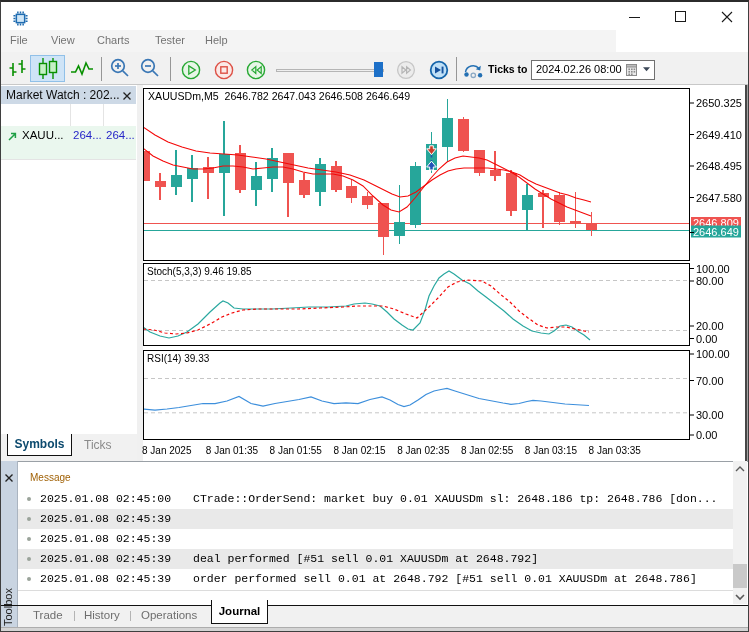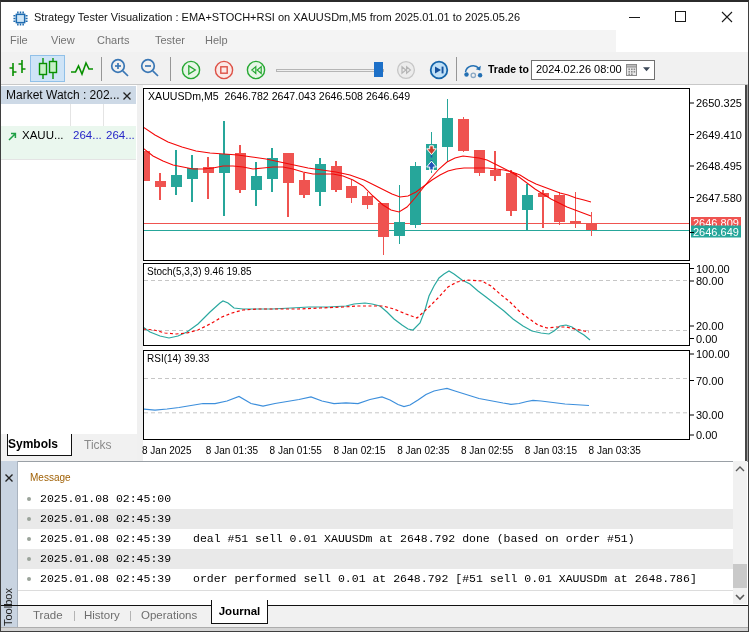--- a/index.html
+++ b/index.html
@@ -14,21 +14,21 @@
 .toolbar{position:absolute;left:1px;top:52px;width:747px;height:33px;background:#f1f1f1;border-bottom:1px solid #c8c8c8}
 .tsep{position:absolute;top:5px;width:1px;height:24px;background:#969696}
 
 .mw{position:absolute;left:1px;top:85px;width:136px;height:377px;background:#fff;font-size:11.5px}
 .splitter{position:absolute;left:137px;top:85px;width:6px;height:377px;background:#f0f0f0}
 .mw-head{position:absolute;left:0;top:1px;width:135px;height:18px;background:#cdd9e6;color:#0a0a0a;padding:2px 0 0 5px;font-size:12px}
 .mw-cols{position:absolute;left:0;top:19px;width:135px;height:20px;background:#fff;border-bottom:1px solid #e4e4e4}
 .mw-row{position:absolute;left:0;top:41px;width:135px;height:34px;background:#eaf7ee;border-bottom:1px solid #e4e4e4}
 .mw-colline{position:absolute;top:19px;width:1px;height:41px;background:#e4e4e4}
 .mw-tabs{position:absolute;left:0px;top:349px;width:136px;height:28px;background:#f1f1f1;font-size:12px}
-.symtab{position:absolute;left:6px;top:0px;width:65px;height:22px;background:#fff;border:1.5px solid #111;border-top:none;padding-top:3px;color:#000000;font-weight:bold}
+.symtab{position:absolute;left:6px;top:0px;width:65px;height:22px;background:#fff;border:1.5px solid #111;border-top:none;text-align:center;padding-top:3px;color:#0c4a6e;font-weight:bold}
 .tickstab{position:absolute;left:83px;top:4px;color:#8a8a8a}
 
 .jrn{position:absolute;left:1px;top:461px;width:747px;height:144px;background:#fff;border-top:1px solid #9aa0a6}
 .sidebar{position:absolute;left:1px;top:461px;width:17px;height:166px;background:#c9d4e1;border-right:1px solid #aab4c0}
 .jrow{position:absolute;left:18px;width:716px;height:20px;font-family:Liberation Mono, monospace;font-size:11.5px;color:#000;white-space:nowrap;overflow:hidden}
 .jdot{position:absolute;left:9px;top:8px;width:4px;height:4px;border-radius:2px;background:#9aa39a}
 .jts{position:absolute;left:22px;top:3px}
 .jmsg{position:absolute;left:175px;top:3px}
 .btabs{position:absolute;left:18px;top:606px;width:730px;height:21px;background:#f1f1f1;font-size:11.5px;color:#6e6e6e}
 .btabs span{position:absolute;top:3px}
@@ -40,21 +40,20 @@
 <body>
 <div class="win"></div>
 
 <div class="titlebar">
  <svg style="left:12px;top:9px" width="15" height="15" viewBox="0 0 17 17">
   <g stroke="#1e6bb0" stroke-width="1.7" fill="none">
    <rect x="3.8" y="3.8" width="9.4" height="9.4" fill="#cfe6f7"></rect>
    <path d="M5.5 0.5v2.3M8.5 0.5v2.3M11.5 0.5v2.3M5.5 14.2v2.3M8.5 14.2v2.3M11.5 14.2v2.3M0.5 5.5h2.3M0.5 8.5h2.3M0.5 11.5h2.3M14.2 5.5h2.3M14.2 8.5h2.3M14.2 11.5h2.3"></path>
   </g>
  </svg>
- <div class="title-txt">Strategy Tester Visualization : EMA+STOCH+RSI on XAUUSDm,M5 from 2025.01.01 to 2025.05.26</div>
  <svg class="wbtn" style="left:610px" width="46" height="28">
       <line x1="18" y1="15.5" x2="29" y2="15.5" stroke="#1a1a1a" stroke-width="1"></line>
     </svg>
  <svg class="wbtn" style="left:656px" width="46" height="28">
       <rect x="18.5" y="9.5" width="10" height="10" fill="none" stroke="#1a1a1a" stroke-width="1"></rect>
     </svg>
  <svg class="wbtn" style="left:702px" width="46" height="28">
       <path d="M19 10 L29 20 M29 10 L19 20" stroke="#1a1a1a" stroke-width="1.1"></path>
     </svg>
 </div>
@@ -126,21 +125,21 @@
   <rect x="12.6" y="6.6" width="1.9" height="6.8" fill="#15519d"></rect>
  </svg>
  <div class="tsep" style="left:455px"></div>
  <svg style="left:461px;top:9px" width="23" height="19" viewBox="0 0 23 19">
   <path d="M3.5 11 C4.5 4.5 13 2.5 17 7.5" fill="none" stroke="#2470b3" stroke-width="1.5"></path>
   <path d="M18.8 4.8 L18.2 9.6 L13.8 8.2 Z" fill="#2470b3"></path>
   <circle cx="4.5" cy="13.5" r="2.2" fill="#2470b3"></circle>
   <circle cx="11.3" cy="14.3" r="2.2" fill="none" stroke="#8aa8c4" stroke-width="1.3"></circle>
   <circle cx="18.1" cy="14.3" r="2.2" fill="#2470b3"></circle>
  </svg>
- <div class="abs" style="left:487px;top:11px;font-size:10.5px;font-weight:bold;color:#000">Trade to</div>
+ <div class="abs" style="left:487px;top:11px;font-size:10.5px;font-weight:bold;color:#000">Ticks to</div>
  <div class="abs" style="left:530px;top:8px;width:124px;height:20px;background:#fff;border:1px solid #707070"></div>
  <div class="abs" style="left:535px;top:11px;font-size:11px;color:#000">2024.02.26 08:00</div>
  <svg style="left:624px;top:11px" width="14" height="14" viewBox="0 0 14 14">
   <rect x="1.5" y="1.5" width="10" height="11" fill="#e9e9e9" stroke="#8c8c8c" stroke-width="1"></rect>
   <rect x="1.5" y="1.5" width="10" height="2.5" fill="#bdbdbd" stroke="#8c8c8c" stroke-width="1"></rect>
   <g fill="#8c8c8c">
         <rect x="3.4" y="5.5" width="1.6" height="1.6"></rect>
         <rect x="6" y="5.5" width="1.6" height="1.6"></rect>
         <rect x="8.6" y="5.5" width="1.6" height="1.6"></rect>
         <rect x="3.4" y="8" width="1.6" height="1.6"></rect>
@@ -320,33 +319,34 @@
 <div class="sidebar">
  <svg style="position:absolute;left:2px;top:11px" width="12" height="12" viewBox="0 0 12 12">
       <path d="M2.5 2.5 L9.5 9.5 M9.5 2.5 L2.5 9.5" stroke="#222" stroke-width="1.4"></path>
     </svg>
  <div style="position:absolute;left:1px;top:165px;transform:rotate(-90deg);transform-origin:0 0;font-size:11px;color:#222;white-space:nowrap">Toolbox</div>
 </div>
 <div class="abs" style="left:30px;top:472px;font-size:10px;color:#a16207">Message</div>
 <div class="jrow" style="top:489px">
     <div class="jdot"></div>
     <span class="jts">2025.01.08 02:45:00</span>
+    <span class="jmsg">CTrade::OrderSend: market buy 0.01 XAUUSDm sl: 2648.186 tp: 2648.786 [don...</span>
   </div>
 <div class="jrow" style="top:509px;background:#e9e9e9">
     <div class="jdot"></div>
     <span class="jts">2025.01.08 02:45:39</span>
   </div>
 <div class="jrow" style="top:529px">
     <div class="jdot"></div>
     <span class="jts">2025.01.08 02:45:39</span>
-    <span class="jmsg">deal #51 sell 0.01 XAUUSDm at 2648.792 done (based on order #51)</span>
   </div>
 <div class="jrow" style="top:549px;background:#e9e9e9">
     <div class="jdot"></div>
     <span class="jts">2025.01.08 02:45:39</span>
+    <span class="jmsg">deal performed [#51 sell 0.01 XAUUSDm at 2648.792]</span>
   </div>
 <div class="jrow" style="top:569px">
     <div class="jdot"></div>
     <span class="jts">2025.01.08 02:45:39</span>
     <span class="jmsg">order performed sell 0.01 at 2648.792 [#51 sell 0.01 XAUUSDm at 2648.786]</span>
   </div>
 <div class="vscroll">
  <svg style="position:absolute;left:1px;top:2px" width="12" height="12" viewBox="0 0 12 12">
       <path d="M2 8 L6 4 L10 8" stroke="#5a5a5a" stroke-width="1.4" fill="none"></path>
     </svg>

